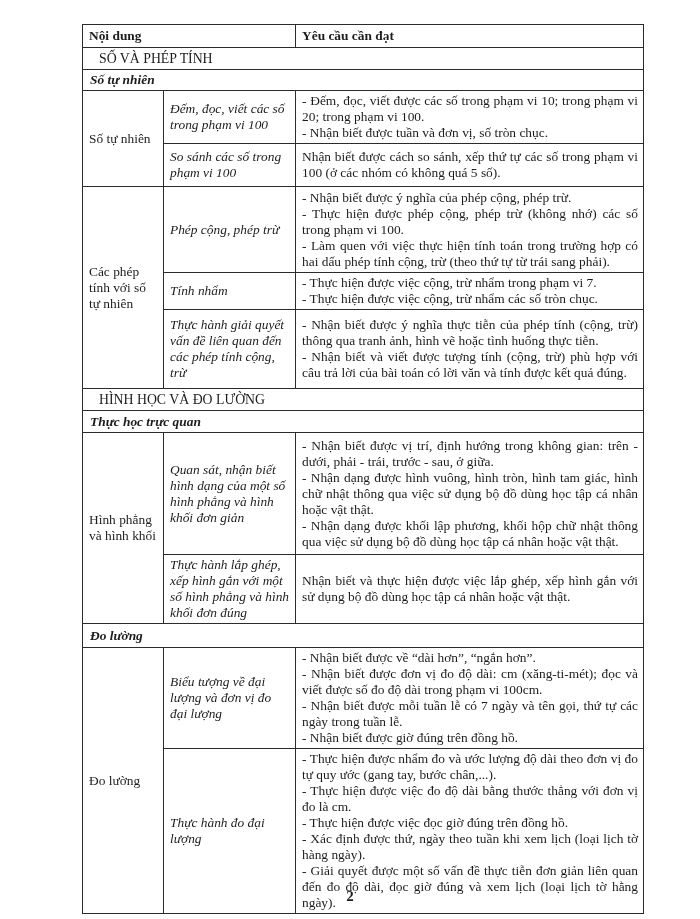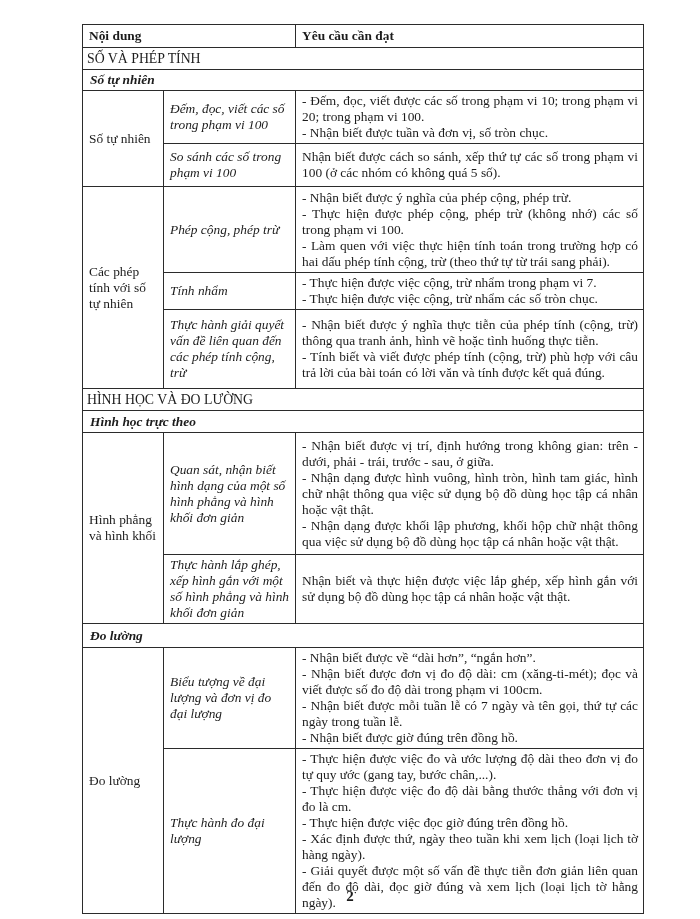--- a/index.html
+++ b/index.html
@@ -22,21 +22,21 @@
     border-radius: 17px;
   }
   .doc-table td {
     border: 1px solid #2b2b2b;
     padding: 2px 5px 2px 6px;
     vertical-align: middle;
     overflow: hidden;
   }
   .hdr-content { font-weight: bold; padding-left: 9px; }
   .hdr-req { font-weight: bold; text-align: left; }
-  .section-row td { font-size: 13.8px; padding-left: 4px; }
+  .section-row td { font-size: 13.8px; padding-left: 16px; }
   .subsection-row td { font-weight: bold; font-style: italic; padding-left: 7px; }
   .group-cell { padding-left: 6px; }
   .topic-cell { font-style: italic; padding-left: 7px; padding-right: 3px; }
   .req-cell { text-align: justify; padding-left: 7px; padding-right: 4px; }
   .req-line { text-align: justify; }
   .page-number {
     position: absolute;
     left: 0; top: 888px;
     width: 700px;
     text-align: center;
@@ -94,42 +94,42 @@
       <td class="topic-cell">Tính nhẩm</td>
       <td class="req-cell">
           <div class="req-line">- Thực hiện được việc cộng, trừ nhẩm trong phạm vi 7.</div>
           <div class="req-line">- Thực hiện được việc cộng, trừ nhẩm các số tròn chục.</div>
         </td>
     </tr>
     <tr style="height:79px">
       <td class="topic-cell">Thực hành giải quyết vấn đề liên quan đến các phép tính cộng, trừ</td>
       <td class="req-cell">
           <div class="req-line">- Nhận biết được ý nghĩa thực tiễn của phép tính (cộng, trừ) thông qua tranh ảnh, hình vẽ hoặc tình huống thực tiễn.</div>
-          <div class="req-line">- Tính biết và viết được phép tính (cộng, trừ) phù hợp với câu trả lời của bài toán có lời văn và tính được kết quả đúng.</div>
+          <div class="req-line">- Nhận biết và viết được tượng tính (cộng, trừ) phù hợp với câu trả lời của bài toán có lời văn và tính được kết quả đúng.</div>
         </td>
     </tr>
 
     <tr style="height:22px" class="section-row">
       <td colspan="3">HÌNH HỌC VÀ ĐO LƯỜNG</td>
     </tr>
     <tr style="height:22px" class="subsection-row">
-      <td colspan="3">Hình học trực theo</td>
+      <td colspan="3">Thực học trực quan</td>
     </tr>
 
     <tr style="height:122px">
       <td rowspan="2" class="group-cell">Hình phẳng và hình khối</td>
       <td class="topic-cell">Quan sát, nhận biết hình dạng của một số hình phẳng và hình khối đơn giản</td>
       <td class="req-cell">
           <div class="req-line">- Nhận biết được vị trí, định hướng trong không gian: trên - dưới, phải - trái, trước - sau, ở giữa.</div>
           <div class="req-line">- Nhận dạng được hình vuông, hình tròn, hình tam giác, hình chữ nhật thông qua việc sử dụng bộ đồ dùng học tập cá nhân hoặc vật thật.</div>
           <div class="req-line">- Nhận dạng được khối lập phương, khối hộp chữ nhật thông qua việc sử dụng bộ đồ dùng học tập cá nhân hoặc vật thật.</div>
         </td>
     </tr>
     <tr style="height:60px">
-      <td class="topic-cell">Thực hành lắp ghép, xếp hình gắn với một số hình phẳng và hình khối đơn giản</td>
+      <td class="topic-cell">Thực hành lắp ghép, xếp hình gắn với một số hình phẳng và hình khối đơn đúng</td>
       <td class="req-cell">
           <div class="req-line">Nhận biết và thực hiện được việc lắp ghép, xếp hình gắn với sử dụng bộ đồ dùng học tập cá nhân hoặc vật thật.</div>
         </td>
     </tr>
 
     <tr style="height:24px" class="subsection-row">
       <td colspan="3">Đo lường</td>
     </tr>
 
     <tr style="height:97px">
@@ -138,21 +138,21 @@
       <td class="req-cell">
           <div class="req-line">- Nhận biết được về “dài hơn”, “ngắn hơn”.</div>
           <div class="req-line">- Nhận biết được đơn vị đo độ dài: cm (xăng-ti-mét); đọc và viết được số đo độ dài trong phạm vi 100cm.</div>
           <div class="req-line">- Nhận biết được mỗi tuần lễ có 7 ngày và tên gọi, thứ tự các ngày trong tuần lễ.</div>
           <div class="req-line">- Nhận biết được giờ đúng trên đồng hồ.</div>
         </td>
     </tr>
     <tr style="height:141px">
       <td class="topic-cell">Thực hành đo đại lượng</td>
       <td class="req-cell">
-          <div class="req-line">- Thực hiện được việc đo và ước lượng độ dài theo đơn vị đo tự quy ước (gang tay, bước chân,...).</div>
+          <div class="req-line">- Thực hiện được nhẩm đo và ước lượng độ dài theo đơn vị đo tự quy ước (gang tay, bước chân,...).</div>
           <div class="req-line">- Thực hiện được việc đo độ dài bằng thước thẳng với đơn vị đo là cm.</div>
           <div class="req-line">- Thực hiện được việc đọc giờ đúng trên đồng hồ.</div>
           <div class="req-line">- Xác định được thứ, ngày theo tuần khi xem lịch (loại lịch tờ hàng ngày).</div>
           <div class="req-line">- Giải quyết được một số vấn đề thực tiễn đơn giản liên quan đến đo độ dài, đọc giờ đúng và xem lịch (loại lịch tờ hằng ngày).</div>
         </td>
     </tr>
   </tbody>
 </table>
 
 <div class="page-number">2</div>

